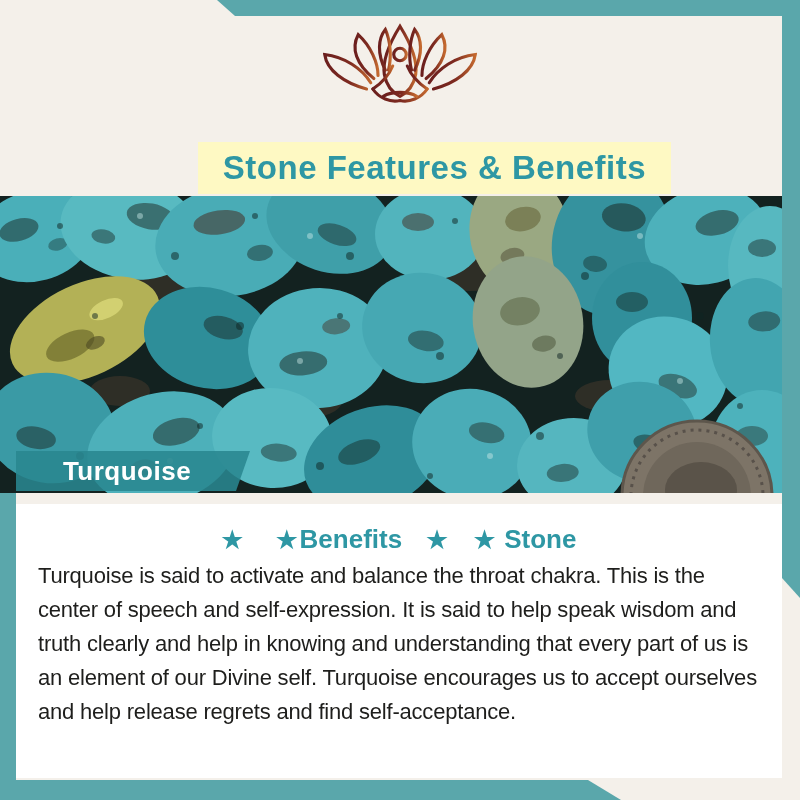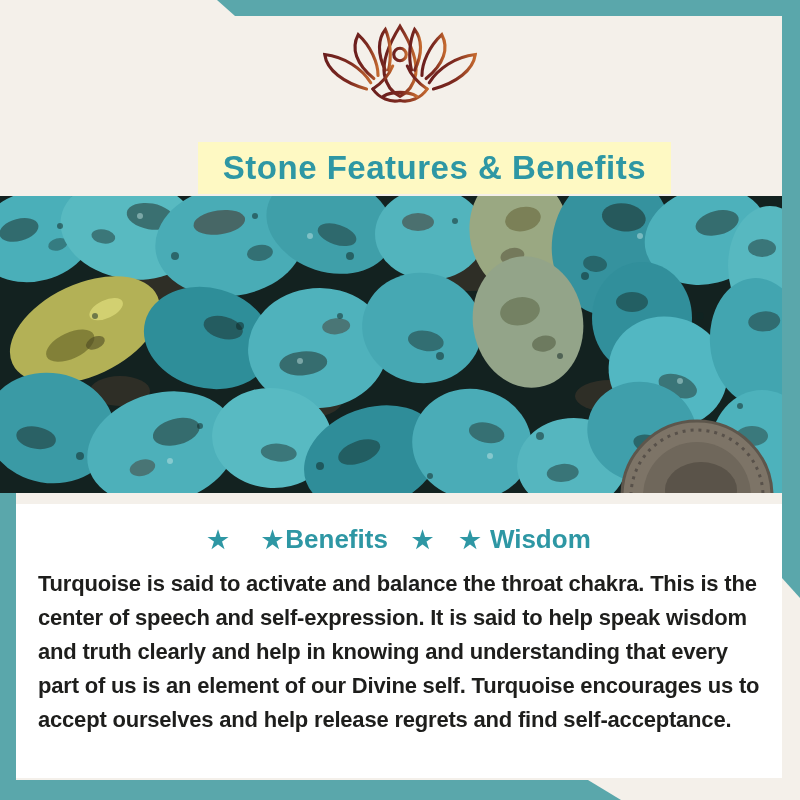--- a/index.html
+++ b/index.html
@@ -52,22 +52,22 @@
   }
   .features-row{
     display:flex; justify-content:center; align-items:baseline;
     gap:24px; padding-top:20px;
   }
   .feature{display:flex; align-items:baseline; color:#2e97a4;
     font-size:26px; font-weight:700;}
   .feature .star{font-size:24px; margin-right:2px;}
   .feature:nth-child(1) .star, .feature:nth-child(4) .star{margin-right:9px;}
   .paragraph{
-    margin:12px 22px 0 22px;
-    font-size:22px; font-weight:700; color:#1e1e1c;
+    margin:4px 22px 0 22px;
+    font-size:22px; font-weight:400; color:#1e1e1c;
     line-height:34px; letter-spacing:-0.2px;
   }
 </style>
 </head>
 <body>
 
 <div class="page">
 
   <div class="band top-band"></div>
   <div class="band right-ribbon"></div>
@@ -268,34 +268,37 @@
 
       <g transform="translate(697 300)">
         <circle r="75" fill="#7d7467" stroke="#5d564c" stroke-width="3"></circle>
         <circle r="66" fill="none" stroke="#58514a" stroke-width="3" stroke-dasharray="3 5"></circle>
         <circle r="54" fill="#6f675b"></circle>
         <ellipse cx="4" cy="-6" rx="36" ry="28" fill="#5a5349"></ellipse>
       </g>
     </svg>
   </div>
 
+  <div class="stone-banner">
+    <span>Turquoise</span>
+  </div>
 
   <div class="card">
     <div class="features-row">
       <div class="feature">
         <span class="star">★</span>
       </div>
       <div class="feature">
         <span class="star">★</span>
         <span>Benefits</span>
       </div>
       <div class="feature">
         <span class="star">★</span>
       </div>
       <div class="feature">
         <span class="star">★</span>
-        <span>Wisdom</span>
+        <span>Stone</span>
       </div>
     </div>
     <p class="paragraph">Turquoise is said to activate and balance the throat chakra. This is the center of speech and self-expression. It is said to help speak wisdom and truth clearly and help in knowing and understanding that every part of us is an element of our Divine self. Turquoise encourages us to accept ourselves and help release regrets and find self-acceptance.</p>
   </div>
 
 </div>
 
 </body></html>

